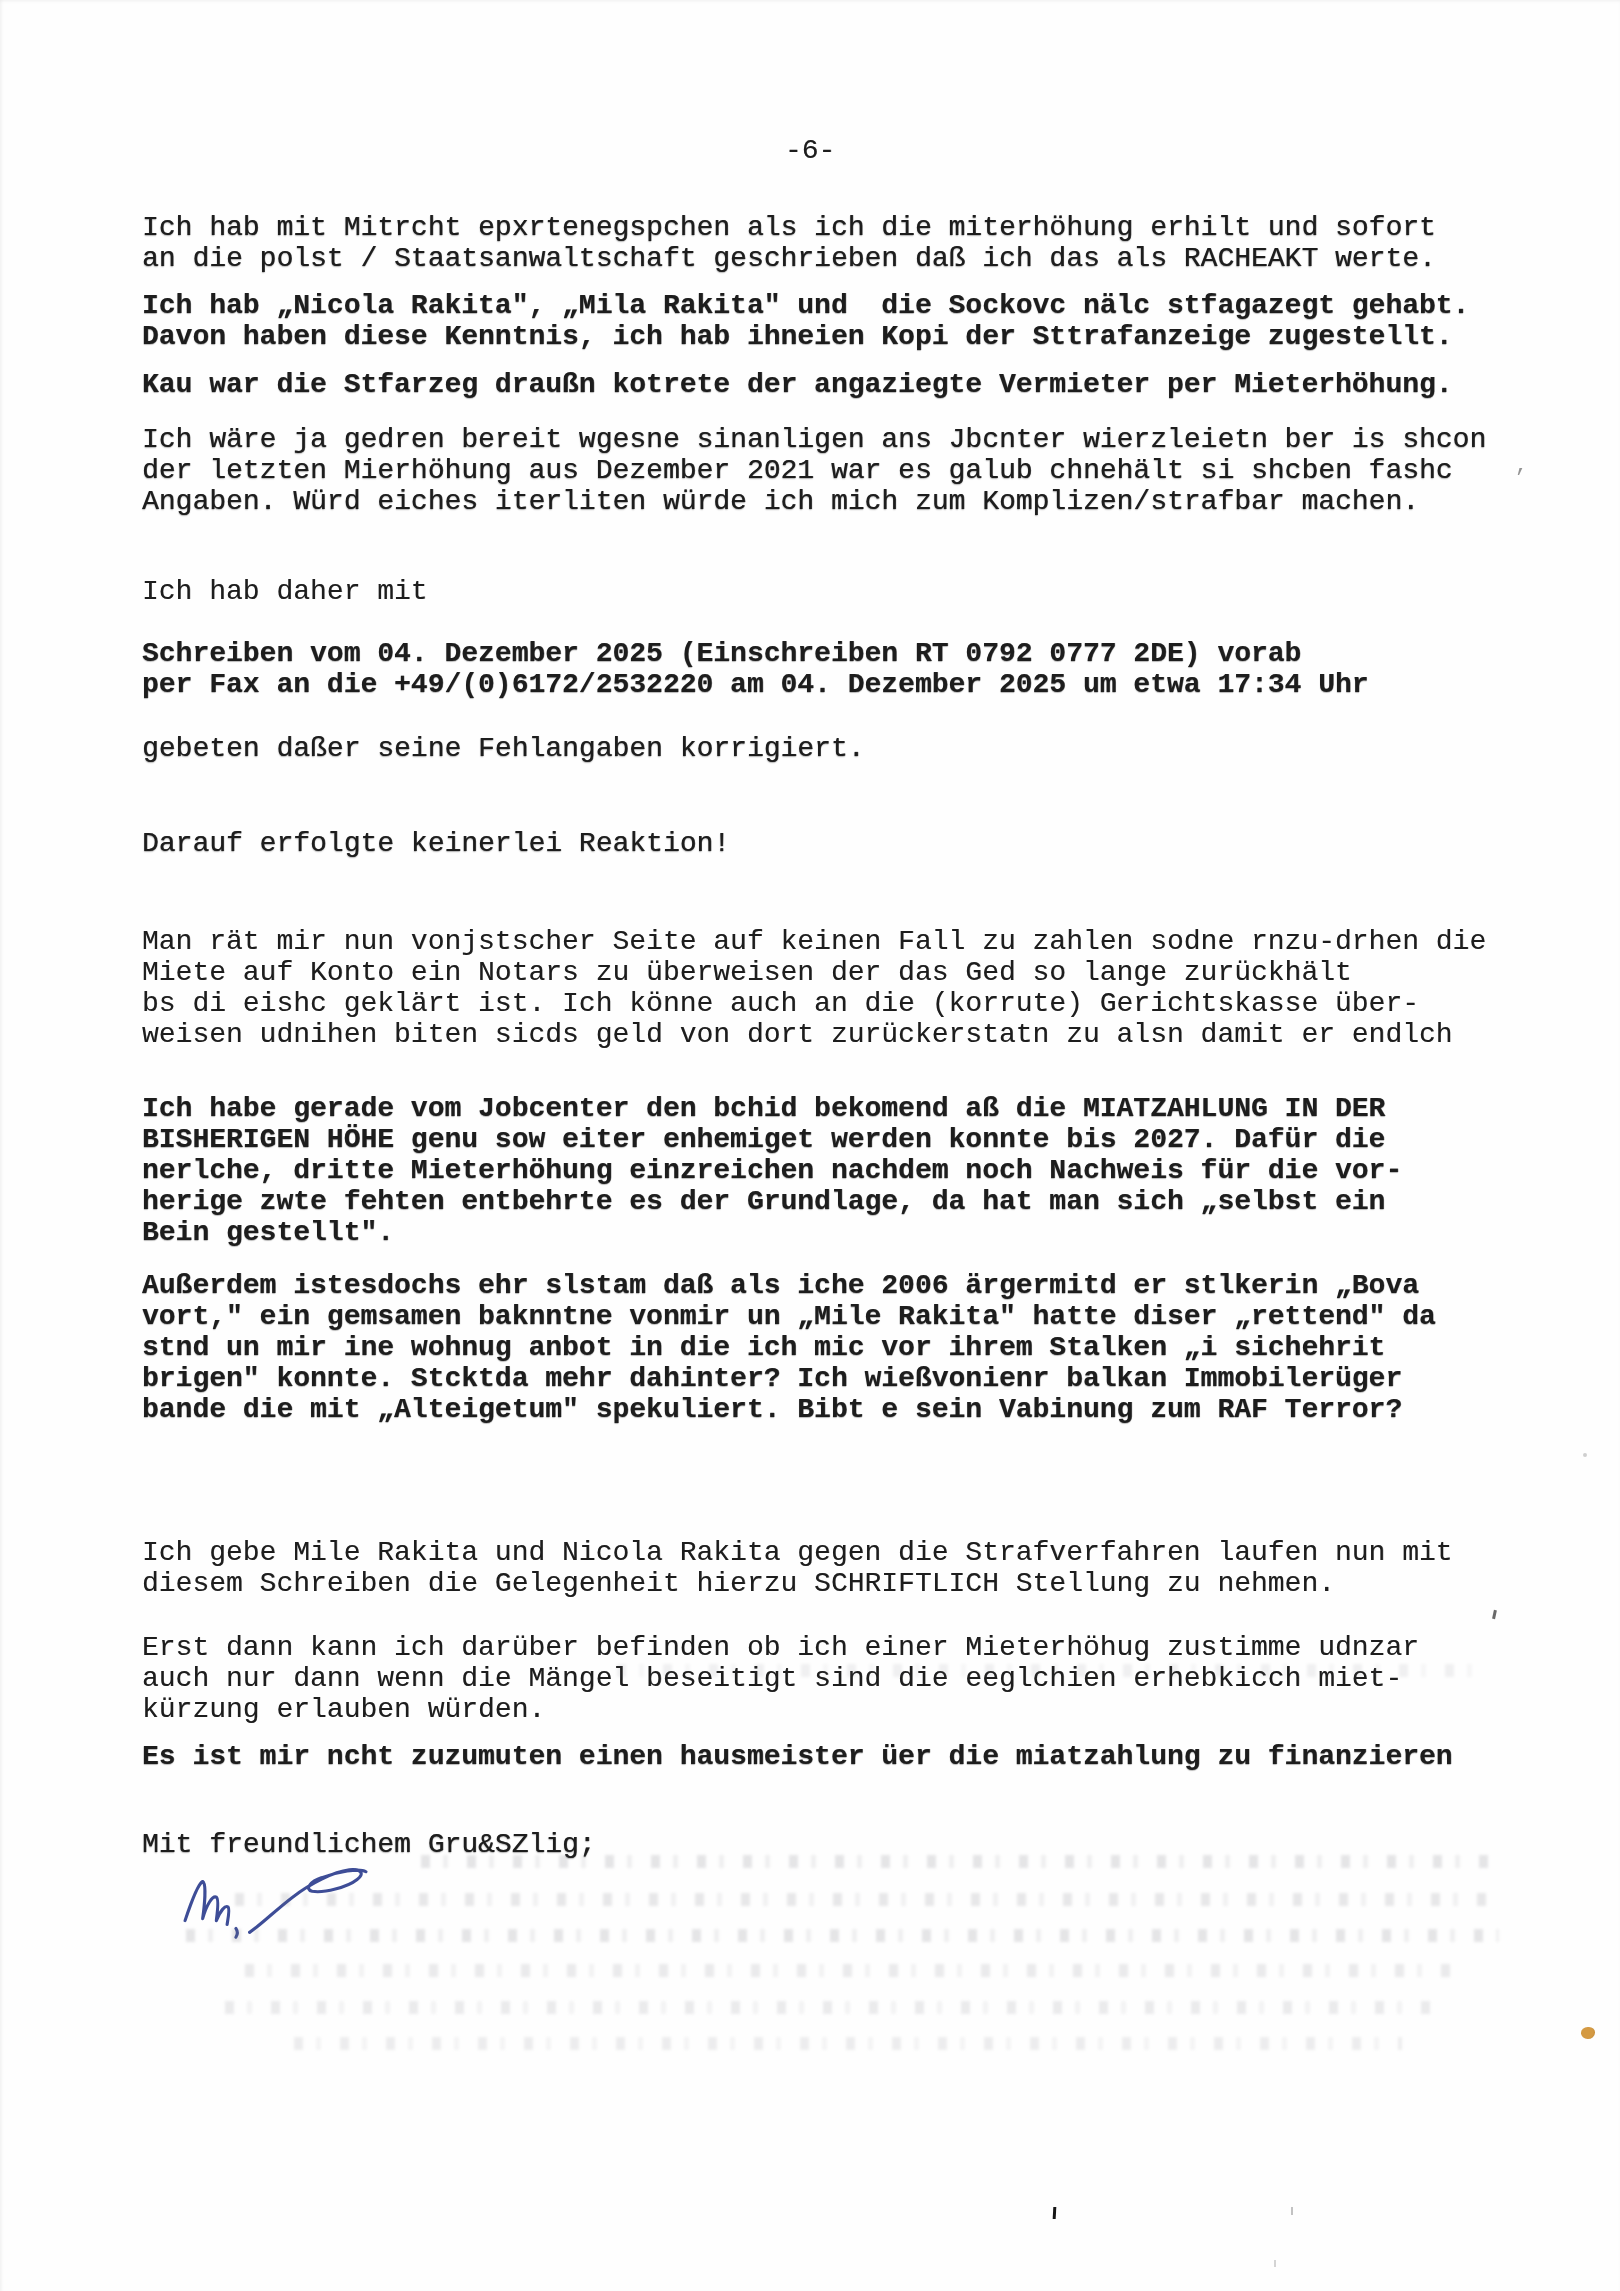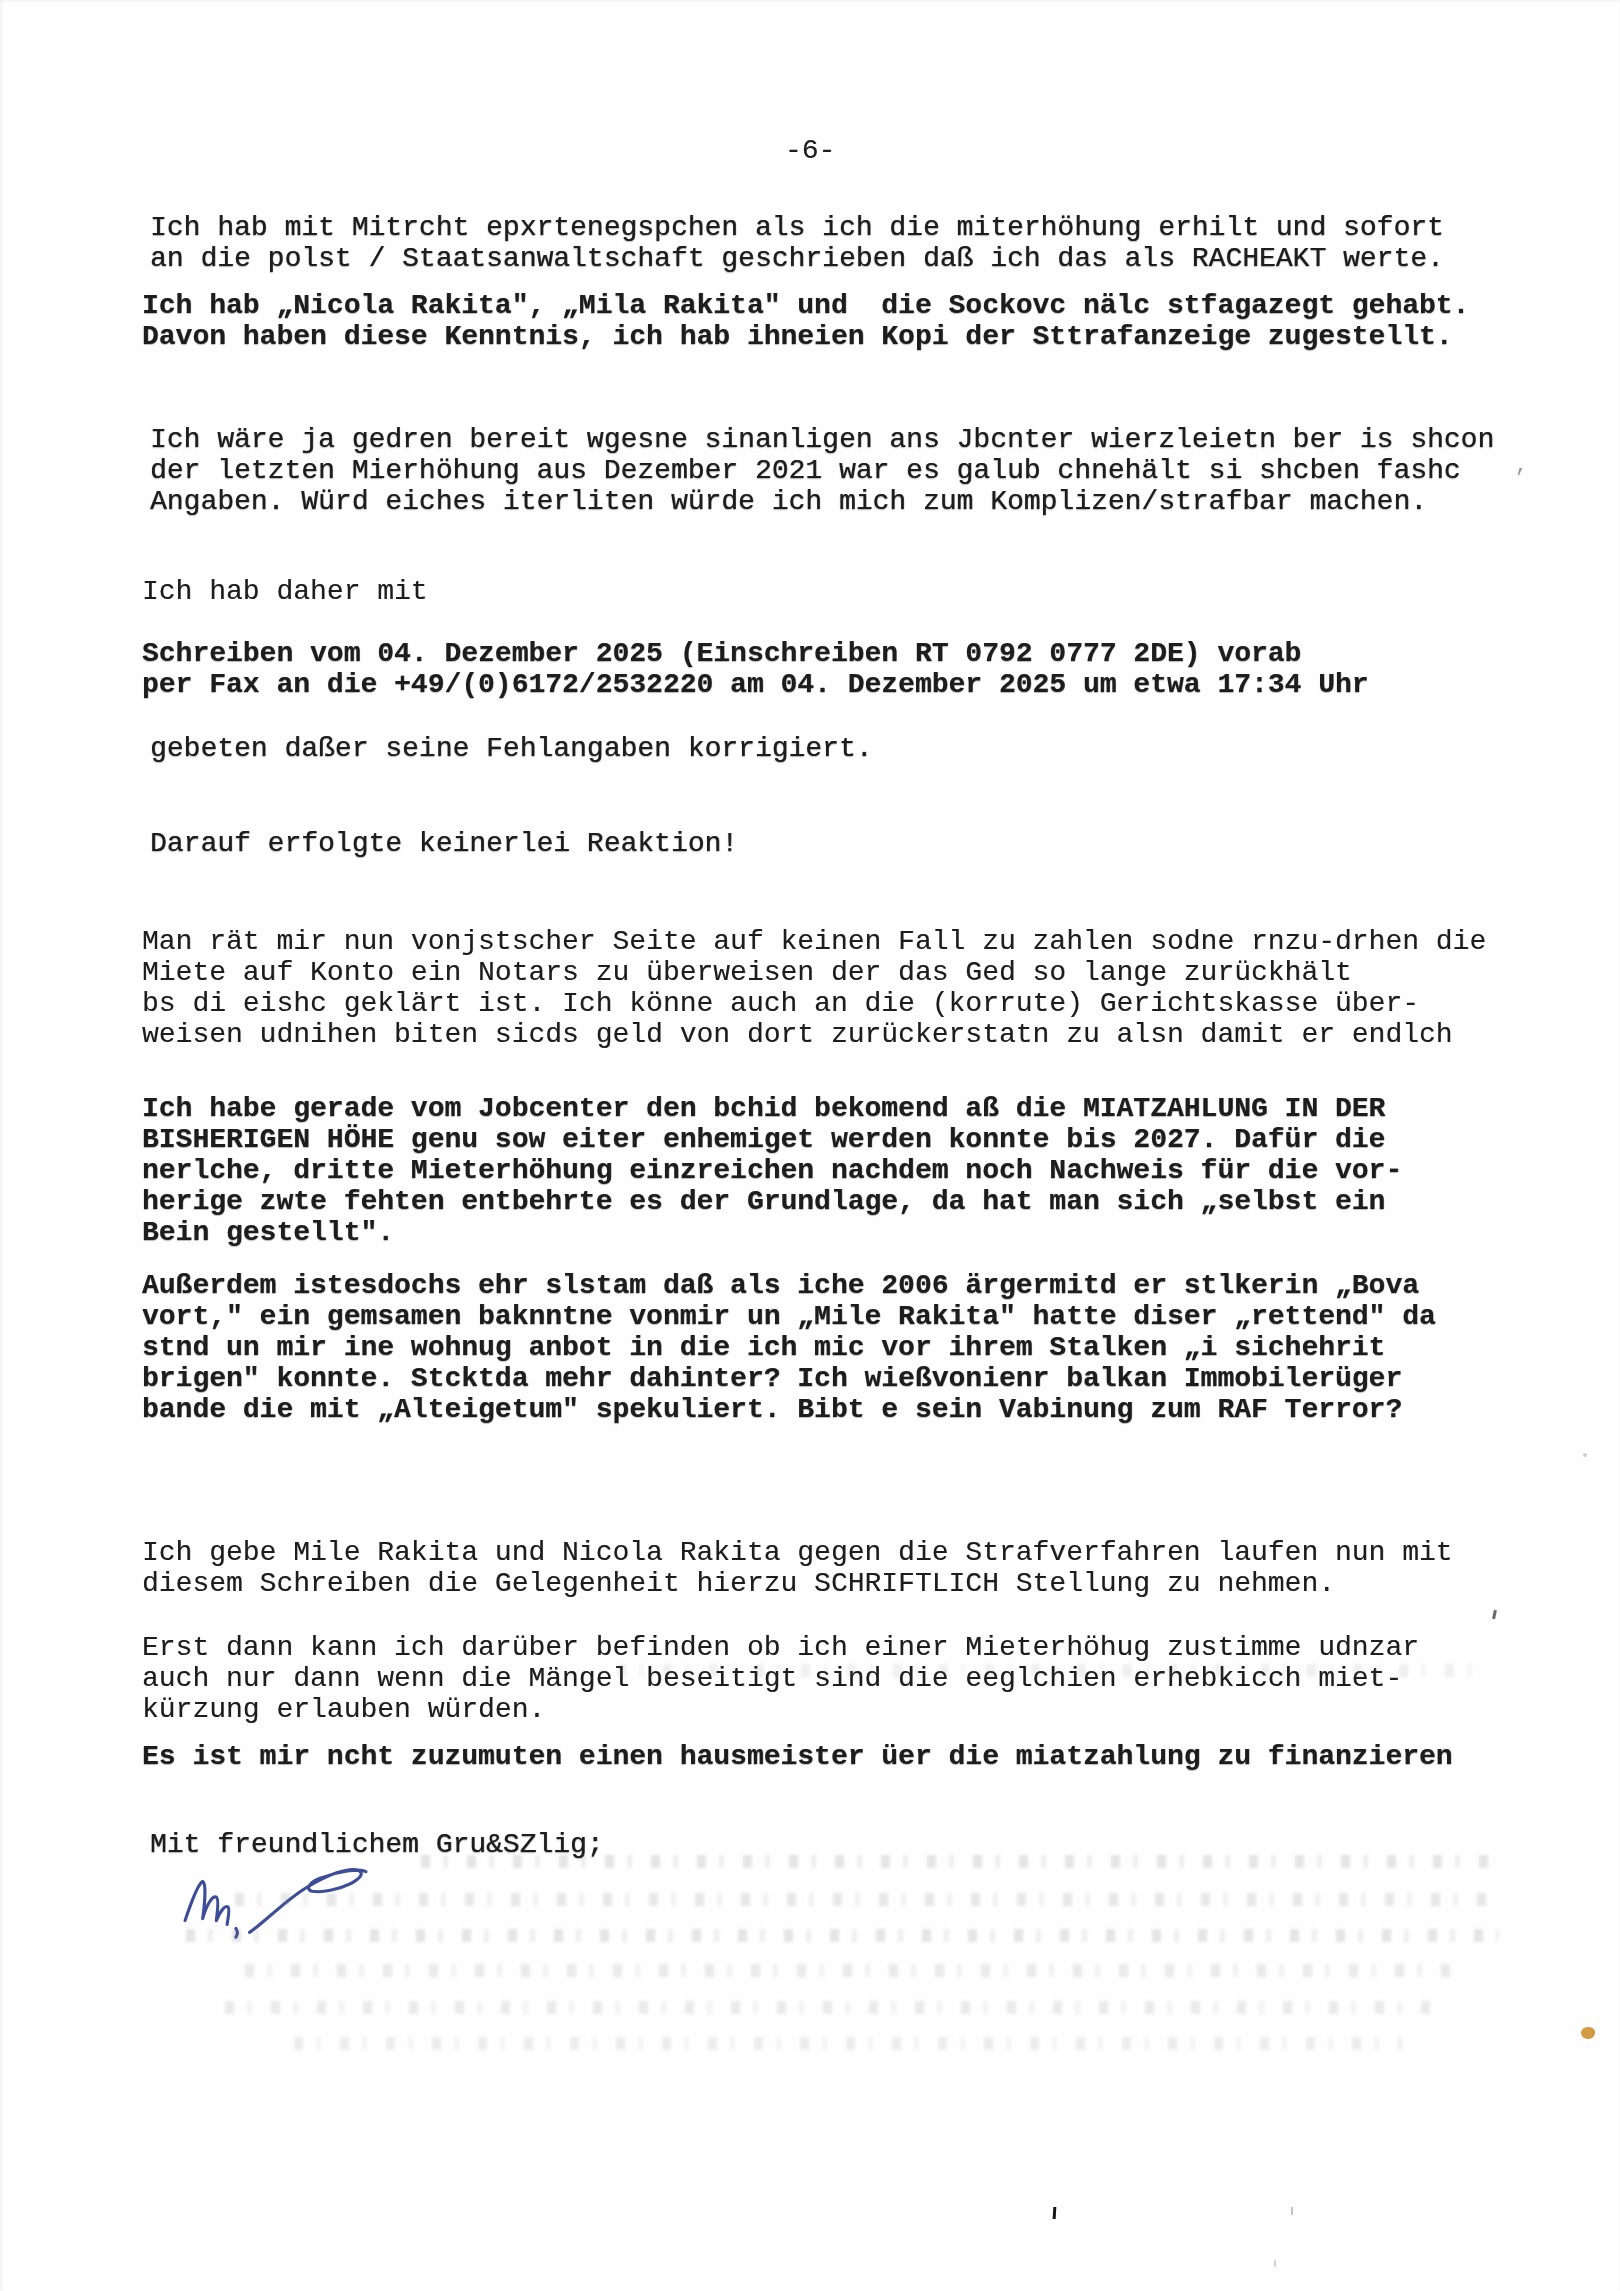--- a/index.html
+++ b/index.html
@@ -13,21 +13,21 @@
     box-shadow:inset 2px 0 2.9px rgba(0,0,0,0.04), inset 0 2px 2.9px rgba(0,0,0,0.03);
   }
   .pagenum{
     position:absolute;left:785px;top:135px;
     font-size:28px;line-height:31px;
     text-shadow:0.3px 0 rgba(20,20,20,.5);
   }
   .para{position:absolute;left:142px;font-size:28px;line-height:31px;}
   .line{white-space:pre;}
   .regular .line{text-shadow:0.3px 0 rgba(25,25,25,.45);}
-  .smudge .line{text-shadow:0.5px 0 rgba(0,0,0,.6), 0 1.1px 1.3px rgba(0,0,0,.32);margin-left:8px;}
+  .smudge .line{text-shadow:0.5px 0 rgba(0,0,0,.6), 0 1.1px 1.3px rgba(0,0,0,.32);}
   .bold .line{font-weight:bold;text-shadow:0.5px 0 rgba(0,0,0,.4), 0 0.9px 0.9px rgba(0,0,0,.28);}
   .signature{position:absolute;left:167px;top:1860px;color:var(--signature,#2e3f8f);opacity:.92;}
   .ghost{
     position:absolute;height:12.7px;
     filter:blur(1.6px);
     background-image:repeating-linear-gradient(90deg,
       rgba(110,110,120,.35) 0 8.8px, rgba(0,0,0,0) 8.8px 21.6px,
       rgba(120,120,130,.22) 21.6px 27.4px, rgba(0,0,0,0) 27.4px 46px);
   }
   .speck-orange{
@@ -54,20 +54,23 @@
   <div class="para smudge" style="top:212px">
     <div class="line">Ich hab mit Mitrcht epxrtenegspchen als ich die miterhöhung erhilt und sofort</div>
     <div class="line">an die polst / Staatsanwaltschaft geschrieben daß ich das als RACHEAKT werte.</div>
   </div>
 
   <div class="para bold" style="top:290px">
     <div class="line">Ich hab „Nicola Rakita", „Mila Rakita" und  die Sockovc nälc stfagazegt gehabt.</div>
     <div class="line">Davon haben diese Kenntnis, ich hab ihneien Kopi der Sttrafanzeige zugestellt.</div>
   </div>
 
+  <div class="para bold" style="top:369px">
+    <div class="line">Kau war die Stfarzeg draußn kotrete der angaziegte Vermieter per Mieterhöhung.</div>
+  </div>
 
   <div class="para smudge" style="top:424px">
     <div class="line">Ich wäre ja gedren bereit wgesne sinanligen ans Jbcnter wierzleietn ber is shcon</div>
     <div class="line">der letzten Mierhöhung aus Dezember 2021 war es galub chnehält si shcben fashc</div>
     <div class="line">Angaben. Würd eiches iterliten würde ich mich zum Komplizen/strafbar machen.</div>
   </div>
 
   <div class="para regular" style="top:576px">
     <div class="line">Ich hab daher mit</div>
   </div>

